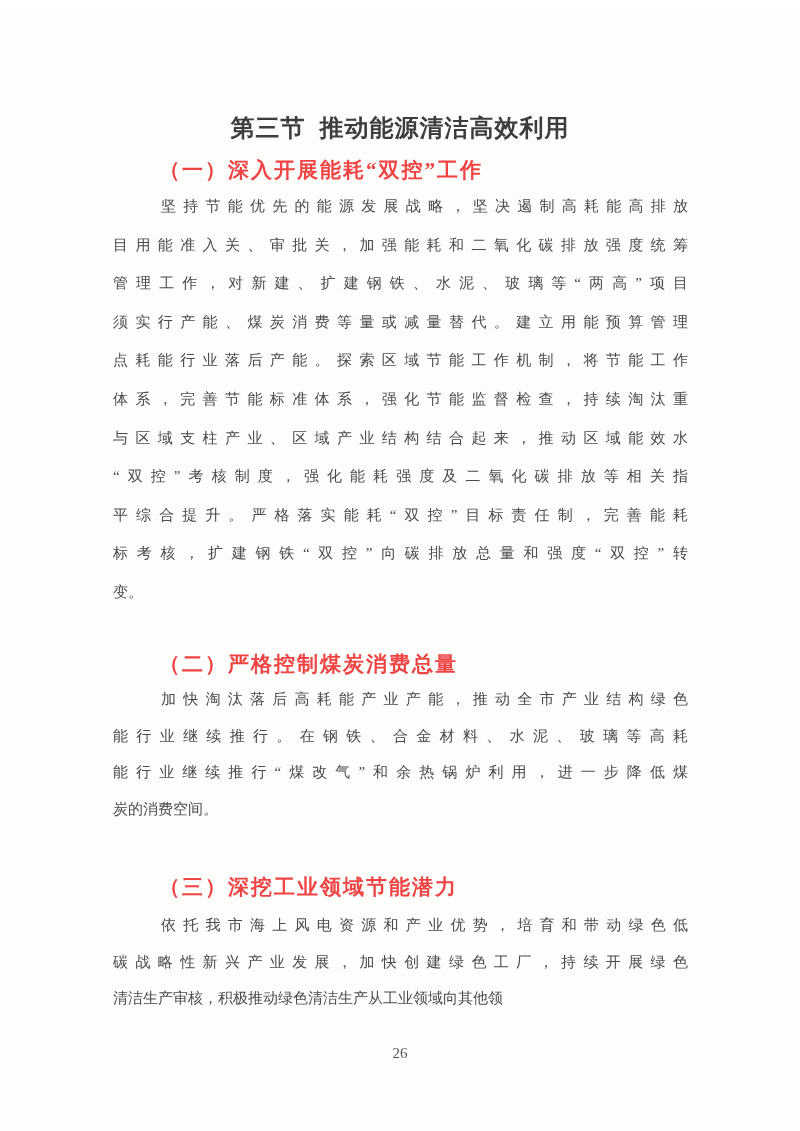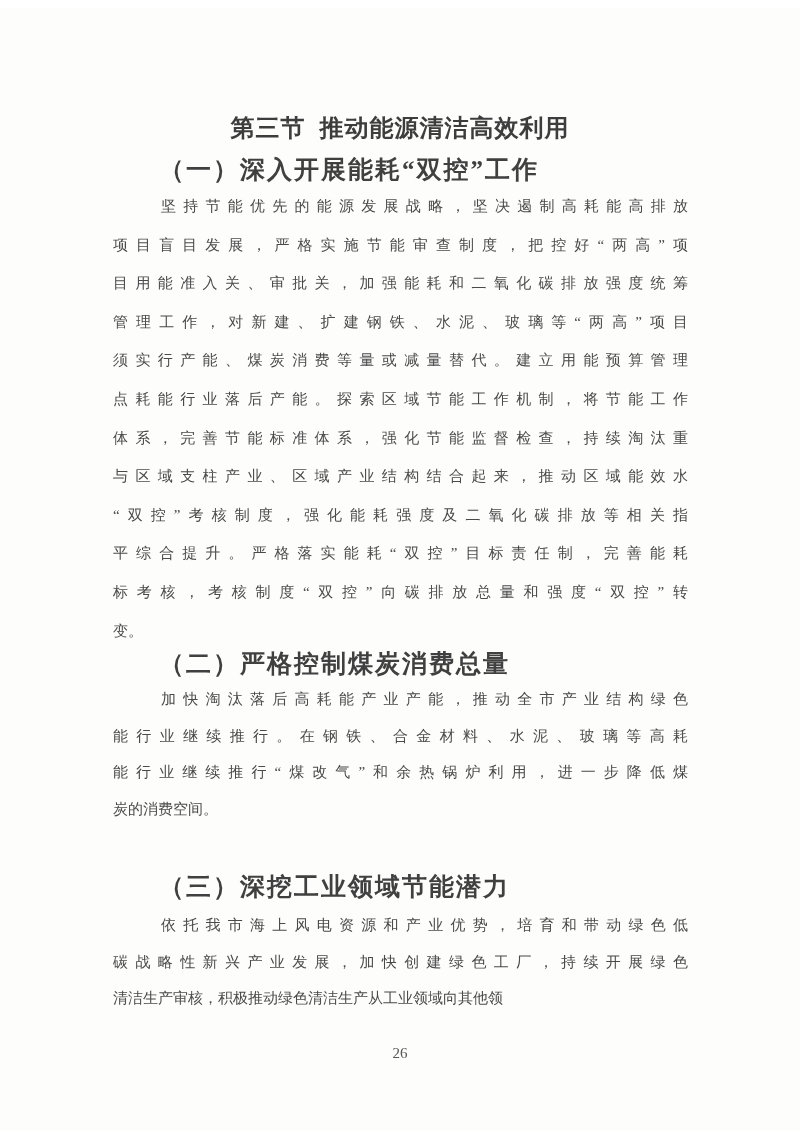--- a/index.html
+++ b/index.html
@@ -29,25 +29,25 @@
     letter-spacing: 1px;
     color: #3d3d3d;
     white-space: pre;
   }
   .section-heading {
     position: absolute;
     left: 113px;
     width: 575px;
     box-sizing: border-box;
     padding-left: 46px;
-    font-size: 25px;
+    font-size: 21px;
     font-weight: bold;
     line-height: 36px;
     letter-spacing: 2px;
-    color: #404040;
+    color: #ef4444;
     white-space: nowrap;
   }
   .heading-1 { top: 144px; }
   .heading-2 { top: 638px; }
   .heading-3 { top: 861px; }
   .paragraph {
     position: absolute;
     left: 113px;
     width: 575px;
     font-size: 15px;
@@ -78,30 +78,29 @@
 <body>
 
 <div class="page">
 
   <div class="doc-title">第三节  推动能源清洁高效利用</div>
 
   <div class="section-heading heading-1">（一）深入开展能耗“双控”工作</div>
 
   <div class="paragraph para-1">
       <div class="line first">坚持节能优先的能源发展战略，坚决遏制高耗能高排放</div>
-      <div class="line">项目盲目发展，严格实施节能审查制度，把控好“两高”项</div>
       <div class="line">目用能准入关、审批关，加强能耗和二氧化碳排放强度统筹</div>
       <div class="line">管理工作，对新建、扩建钢铁、水泥、玻璃等“两高”项目</div>
       <div class="line">须实行产能、煤炭消费等量或减量替代。建立用能预算管理</div>
       <div class="line">点耗能行业落后产能。探索区域节能工作机制，将节能工作</div>
       <div class="line">体系，完善节能标准体系，强化节能监督检查，持续淘汰重</div>
       <div class="line">与区域支柱产业、区域产业结构结合起来，推动区域能效水</div>
       <div class="line">“双控”考核制度，强化能耗强度及二氧化碳排放等相关指</div>
       <div class="line">平综合提升。严格落实能耗“双控”目标责任制，完善能耗</div>
-      <div class="line">标考核，考核制度“双控”向碳排放总量和强度“双控”转</div>
+      <div class="line">标考核，扩建钢铁“双控”向碳排放总量和强度“双控”转</div>
       <div class="line last">变。</div>
     </div>
 
   <div class="section-heading heading-2">（二）严格控制煤炭消费总量</div>
 
   <div class="paragraph para-2">
       <div class="line first">加快淘汰落后高耗能产业产能，推动全市产业结构绿色</div>
       <div class="line">能行业继续推行。在钢铁、合金材料、水泥、玻璃等高耗</div>
       <div class="line">能行业继续推行“煤改气”和余热锅炉利用，进一步降低煤</div>
       <div class="line last">炭的消费空间。</div>

